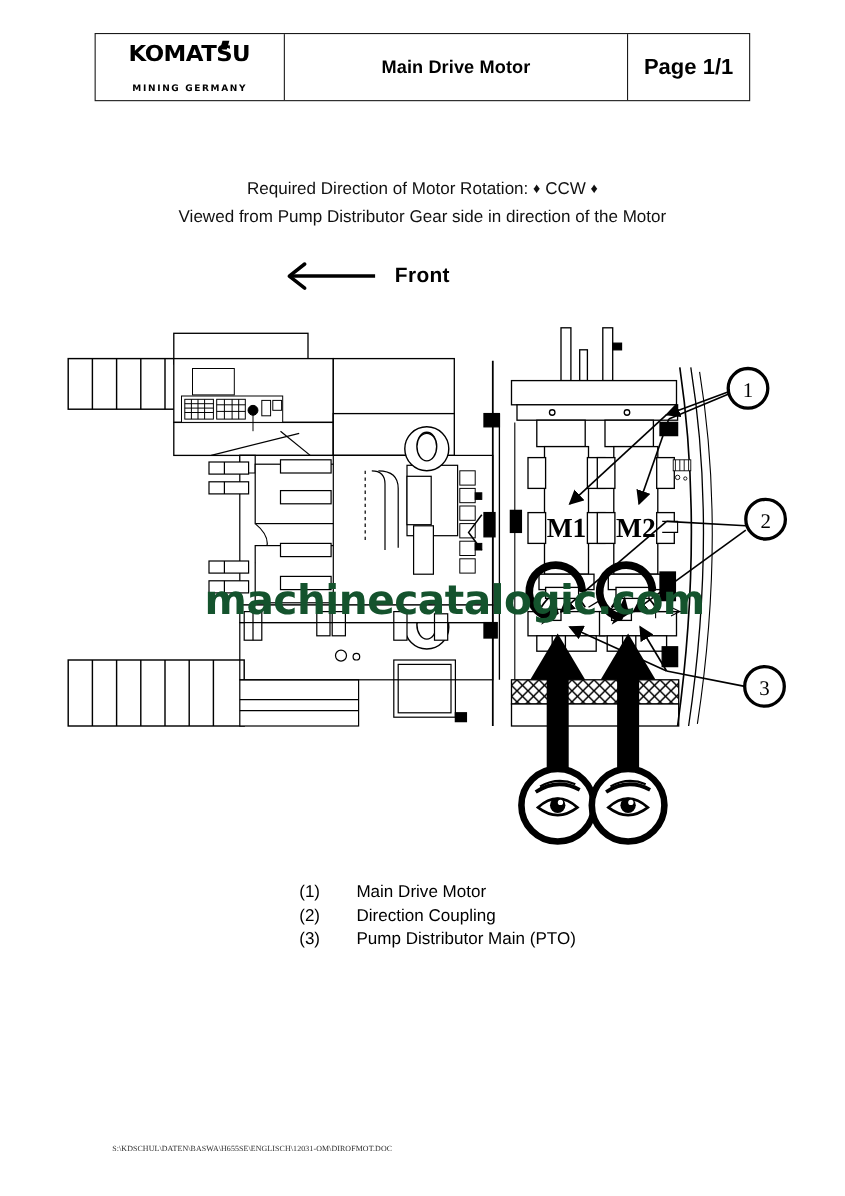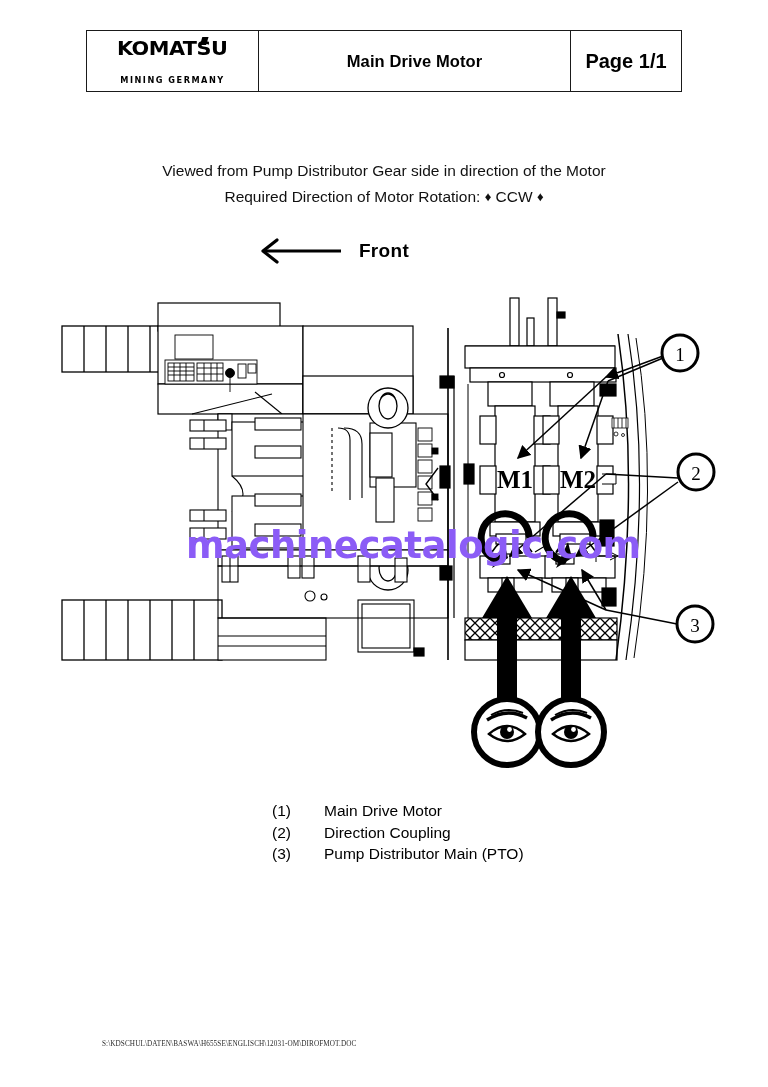--- a/index.html
+++ b/index.html
@@ -113,21 +113,21 @@
   }
   .diagram svg { display: block; }
 
   
   .watermark {
     position: absolute;
     left: 186px; top: 524px;
     font-size: 37px;
     font-weight: bold;
     font-family: "DejaVu Sans", sans-serif;
-    color: #8b5cf6;
+    color: #14532d;
     letter-spacing: -0.5px;
     white-space: nowrap;
     pointer-events: none;
     z-index: 5;
   }
 
   
   .legend {
     position: absolute;
     left: 272px; top: 800px;
@@ -164,27 +164,27 @@
   </div>
   <div class="hdr-cell hdr-title-cell">
     <span class="hdr-title-text">Main Drive Motor</span>
   </div>
   <div class="hdr-cell hdr-page-cell">
     <span class="hdr-page-text">Page 1/1</span>
   </div>
 </div>
 
 <div class="subtitle">
-  <span class="ln">Viewed from Pump Distributor Gear side in direction of the Motor</span>
   <span class="ln">
     <span>Required Direction of Motor Rotation:</span>
     <span class="diamond">♦</span>
     <span>CCW</span>
     <span class="diamond">♦</span>
   </span>
+  <span class="ln">Viewed from Pump Distributor Gear side in direction of the Motor</span>
 </div>
 
 <div class="front-row">
   <svg class="front-arrow" width="100" height="26" viewBox="0 0 100 26">
     <line x1="22" y1="13" x2="98" y2="13" stroke="#000" stroke-width="3.2"></line>
     <polyline points="34,2 20,13 34,24" fill="none" stroke="#000" stroke-width="3.2" stroke-linecap="round" stroke-linejoin="round"></polyline>
   </svg>
   <span class="front-label">Front</span>
 </div>
 

